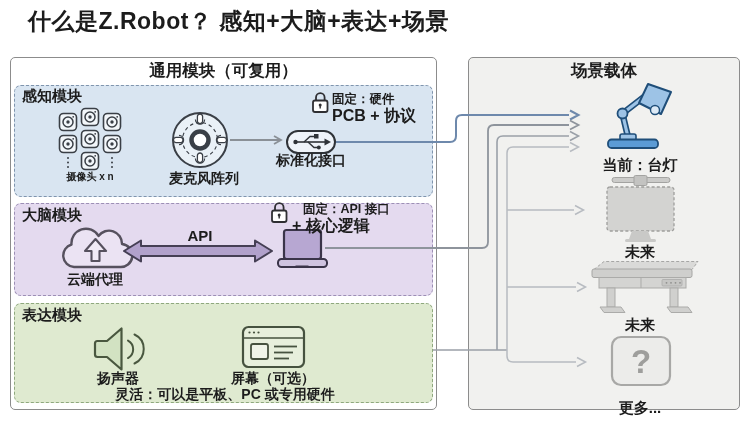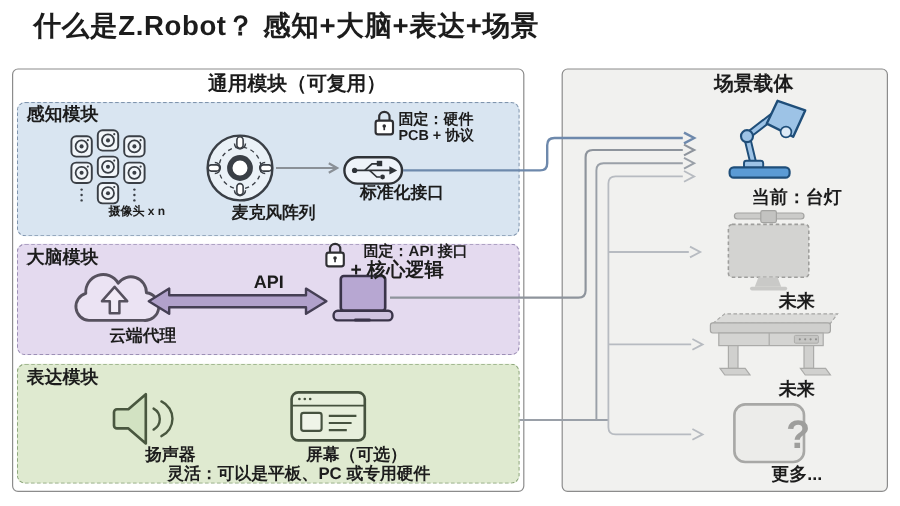--- a/index.html
+++ b/index.html
@@ -6,44 +6,44 @@
   #canvas{position:relative;width:750px;height:422px;background:#ffffff;overflow:hidden;
           font-family:"Liberation Sans","DejaVu Sans",sans-serif;color:#1c1c1c;}
   .box{position:absolute;box-sizing:border-box;border-radius:5px;}
   #general-box{left:10px;top:57px;width:427px;height:353px;border:1.5px solid #8c8c8c;background:#ffffff;}
   #scene-box{left:468px;top:57px;width:272px;height:353px;border:1.5px solid #8c8c8c;background:#f1f1ef;}
   #perception-box{left:14px;top:85px;width:419px;height:112px;border:1.6px dashed #7f94ad;background:#d9e5f1;border-radius:7px;}
   #brain-box{left:14px;top:203px;width:419px;height:93px;border:1.6px dashed #9c8fb5;background:#e4daef;border-radius:7px;}
   #expression-box{left:14px;top:303px;width:419px;height:100px;border:1.6px dashed #8fa87e;background:#dfead0;border-radius:7px;}
   svg#icons{position:absolute;left:0;top:0;width:750px;height:422px;z-index:3;pointer-events:none;}
   .lbl{position:absolute;z-index:4;font-weight:bold;line-height:1.15;white-space:nowrap;}
-  .ctr{text-align:center;margin-left:24px;}
+  .ctr{text-align:center;}
   #page-title{left:28px;top:8px;font-size:23px;font-weight:800;letter-spacing:.5px;text-align:right;}
   #general-box-title{left:10px;top:61px;width:427px;font-size:16.5px;}
   #scene-box-title{left:468px;top:61px;width:272px;font-size:16.5px;}
   #perception-title{left:22px;top:87px;font-size:15px;}
   #camera-label{left:38px;top:171px;width:104px;font-size:10px;}
   #mic-label{left:152px;top:171px;width:104px;font-size:14px;font-family:Liberation Mono, monospace;}
   #interface-label{left:253px;top:152px;width:116px;font-size:14px;}
   #p-lock1{left:332px;top:92px;font-size:12.5px;}
-  #p-lock2{left:332px;top:107px;font-size:12px;}
+  #p-lock2{left:332px;top:107px;font-size:16px;}
   #brain-title{left:22px;top:206px;font-size:15px;}
   #cloud-label{left:45px;top:271px;width:100px;font-size:14px;}
   #api-label{left:170px;top:227px;width:60px;font-size:15px;}
   #sdk-label{left:255px;top:272px;width:95px;font-size:14px;}
   #b-lock1{left:292px;top:202px;font-size:12.5px;padding-left:11px;}
   #b-lock2{left:292px;top:217px;font-size:16px;}
   #expression-title{left:22px;top:306px;font-size:15px;}
   #speaker-label{left:70px;top:370px;width:96px;font-size:14px;}
   #screen-label{left:206px;top:370px;width:134px;font-size:14px;text-align:center;}
   #flex-note{left:30px;top:386px;width:390px;font-size:14px;}
   #lamp-label{left:565px;top:156px;width:150px;font-size:15px;}
   #monitor-label{left:590px;top:243px;width:100px;font-size:15px;}
   #desk-label{left:590px;top:316px;width:100px;font-size:15px;}
-  #more-label{left:590px;top:387px;width:100px;font-size:15px;}
+  #more-label{left:590px;top:399px;width:100px;font-size:15px;}
   #question-glyph{left:612px;top:343px;width:58px;font-size:33px;color:#9e9e9c;font-weight:700;}
 </style>
 </head>
 <body>
 
 <div id="canvas">
 
   <div class="box" id="general-box"></div>
   <div class="box" id="scene-box"></div>
   <div class="box" id="perception-box"></div>

